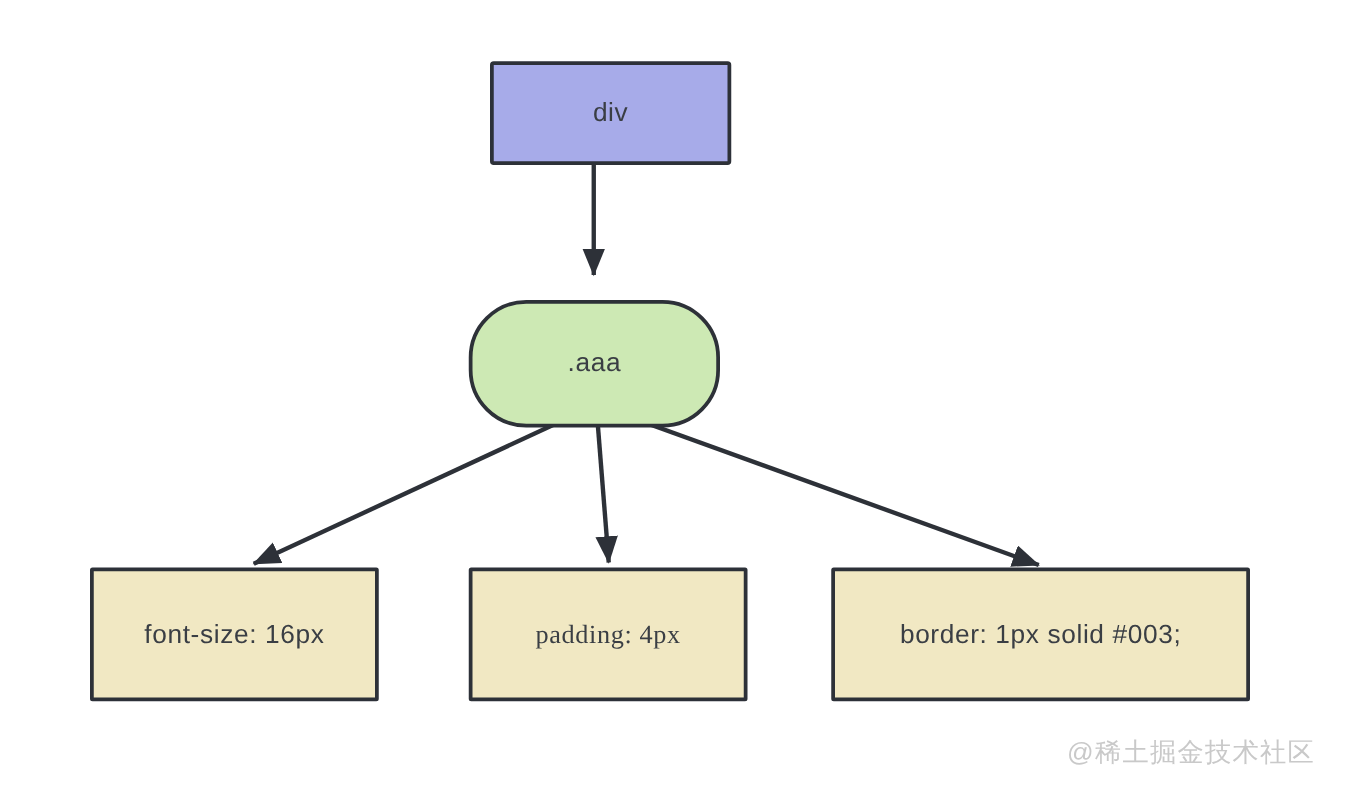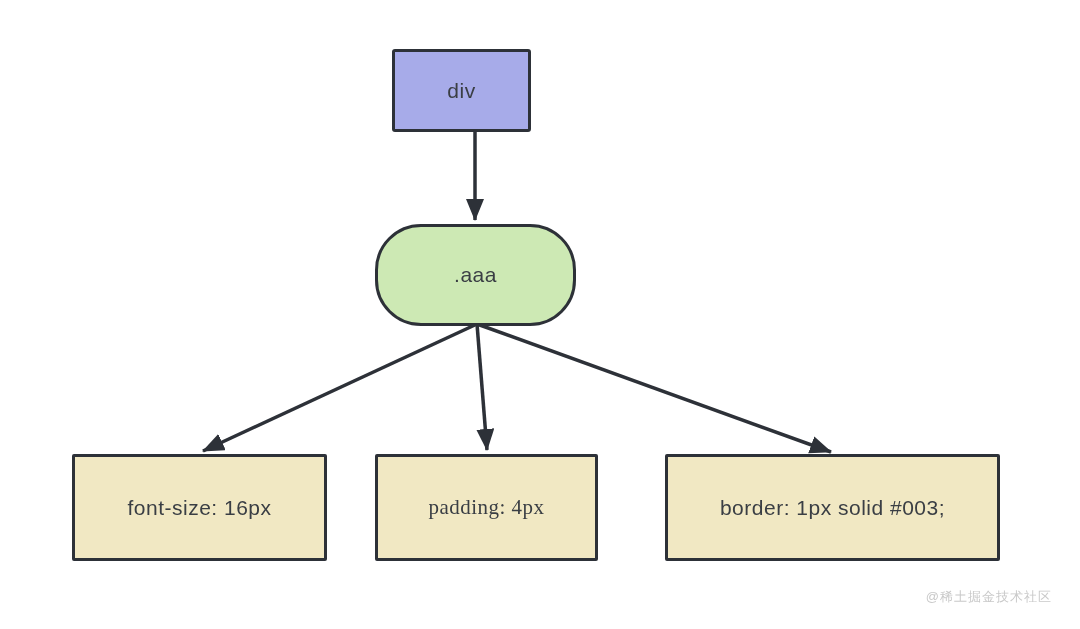--- a/index.html
+++ b/index.html
@@ -30,44 +30,44 @@
     display: flex;
     align-items: center;
     justify-content: center;
     color: #3a3e44;
     font-size: 21px;
     letter-spacing: 0.5px;
     white-space: nowrap;
   }
   .node-div {
     left: 392px; top: 49px;
-    width: 139px; height: 83px;
+    width: 193px; height: 83px;
     background: #a7abe9;
     border-radius: 3px;
   }
   .node-aaa {
-    left: 375px; top: 224px;
+    left: 375px; top: 240px;
     width: 201px; height: 102px;
     background: #cde9b4;
     border-radius: 46px;
   }
   .node-prop {
     top: 454px;
     height: 107px;
     background: #f1e8c3;
     border-radius: 2px;
   }
-  .node-prop-1 { left: 72px;  width: 255px; }
+  .node-prop-1 { left: 72px;  width: 231px; }
   .node-prop-2 { left: 375px; width: 223px; font-family: Liberation Serif, serif; }
   .node-prop-3 { left: 665px; width: 335px; }
   .watermark {
     position: absolute;
     right: 28px;
     top: 588px;
-    font-size: 13px;
+    font-size: 21px;
     color: #c9c9c9;
     letter-spacing: 1px;
   }
 </style>
 </head>
 <body>
 
 <div class="stage">
 
   <svg class="arrows" viewBox="0 0 1080 629" xmlns="http://www.w3.org/2000/svg">

